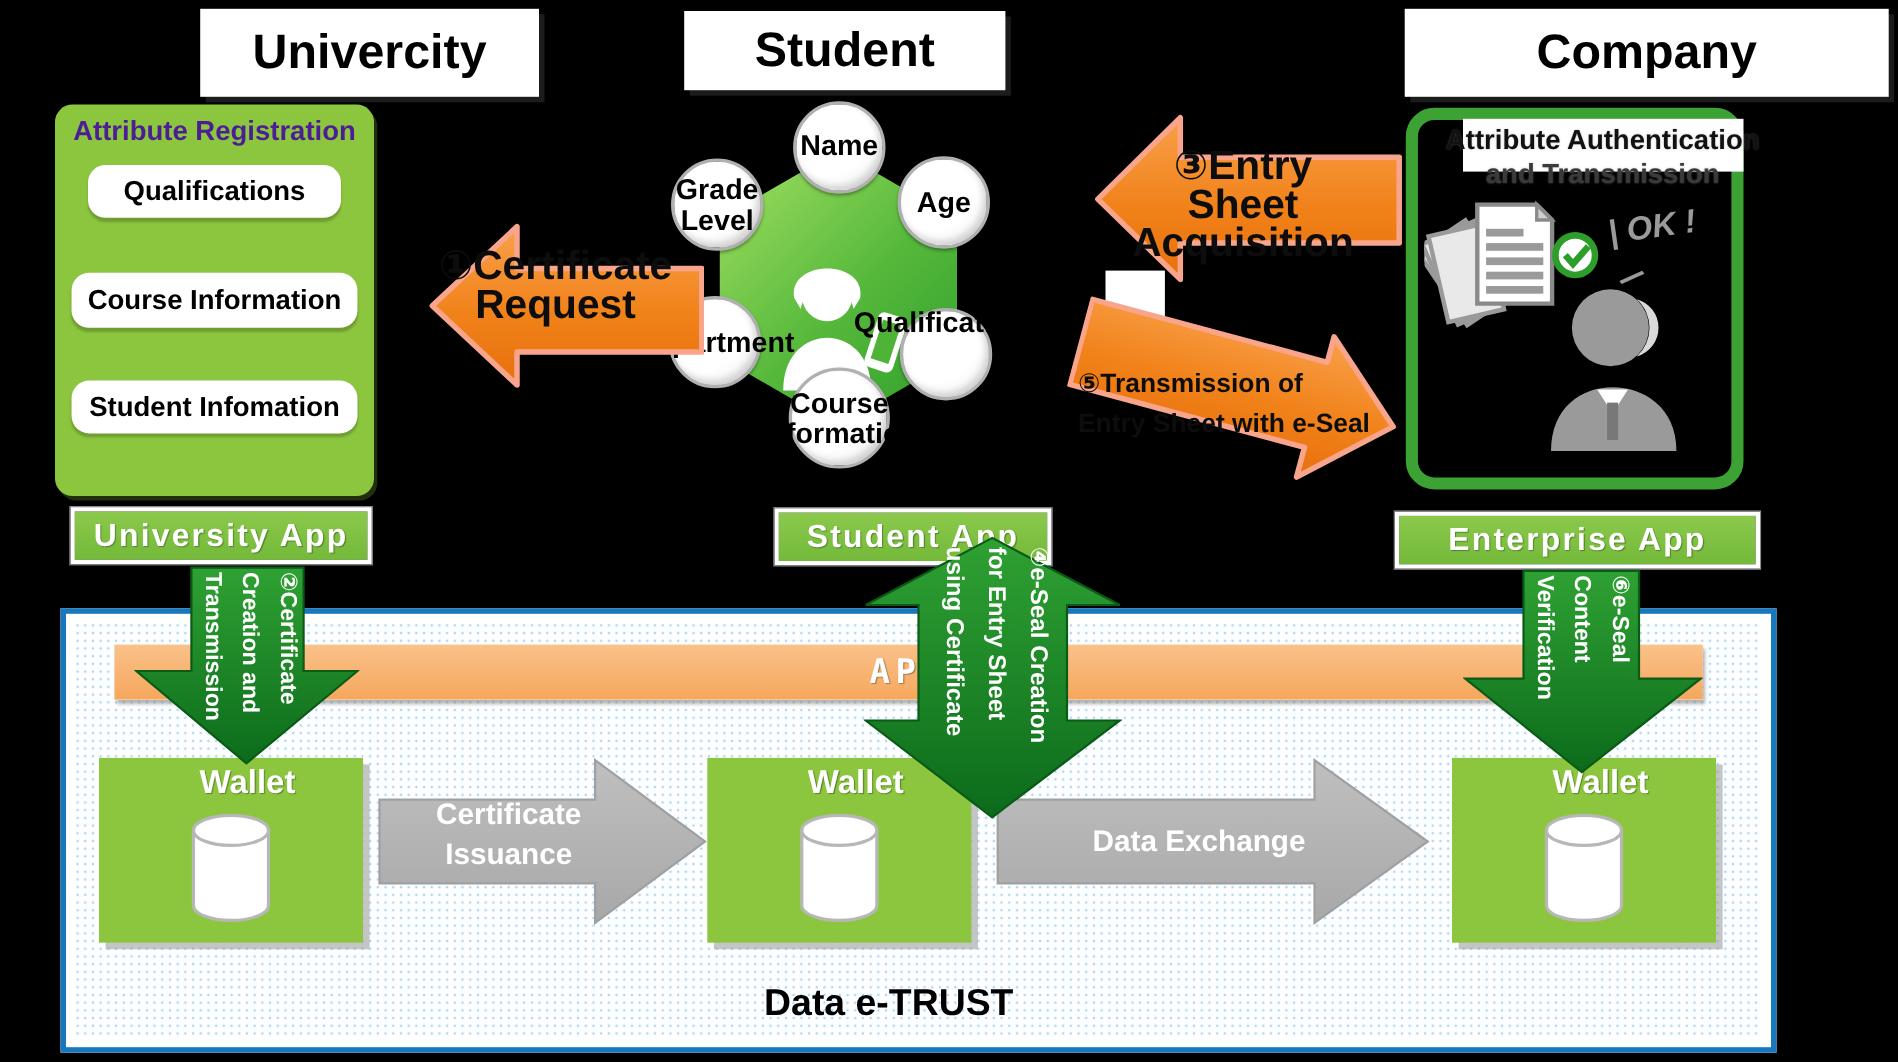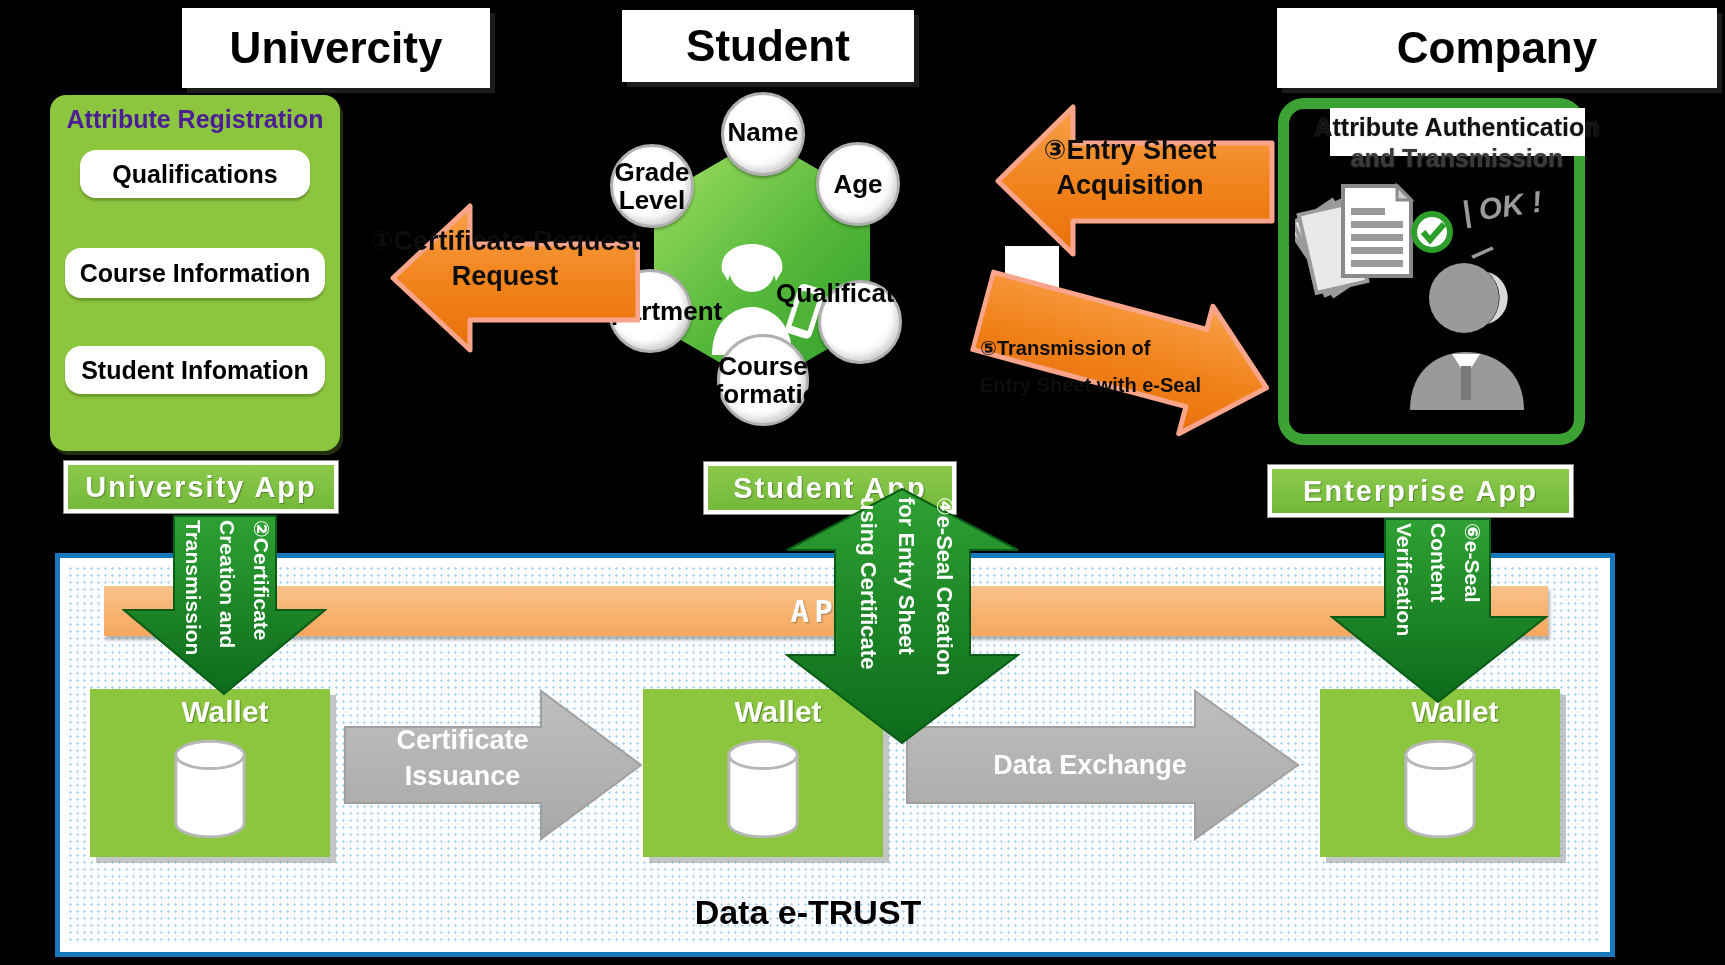--- a/index.html
+++ b/index.html
@@ -29,22 +29,22 @@
           box-shadow:0 2px 3px rgba(0,0,0,.35), inset -3px -4px 6px rgba(0,0,0,.14), inset 2px 2px 3px #fff;}
   .clabel{color:#000;font-weight:bold;font-size:26px;line-height:1.08;text-align:center;}
   
   .vtext{writing-mode:vertical-rl;text-orientation:sideways;color:#fff;font-weight:bold;
          text-align:left;}
   .vtext div{line-height:34px;}
   .vt21{font-size:21px;}
   .vt22{font-size:22px;}
   .vt22 div{line-height:38px;}
   
-  .flowtext{color:#0d0d0d;font-weight:bold;font-size:27px;line-height:35px;text-align:center;}
-  .flowtext.left{text-align:left;font-size:20px;line-height:37px;}
+  .flowtext{color:#0d0d0d;font-weight:bold;font-size:37px;line-height:35px;text-align:center;}
+  .flowtext.left{text-align:left;font-size:24px;line-height:37px;}
   
   .authbox{border:11px solid var(--auth_green);border-radius:26px;background:#000;box-sizing:border-box;}
   .authlabel-bg{background:#fff;}
   .authtitle{color:#111;font-weight:bold;font-size:25px;line-height:31px;text-align:center;
              text-shadow:0 0 2px rgba(140,140,140,.55);}
   .authtitle .l2{color:#3a3a3a;}
   .oktext{color:#9a9a9a;font-weight:bold;font-style:italic;font-size:30px;transform:rotate(-8deg);}
   .okslash{color:#9a9a9a;font-weight:bold;font-size:30px;transform:rotate(55deg);}
   
   .platform{background-color:#fcfeff;
@@ -214,37 +214,36 @@
   <div class="abs okslash" style="left:1478px;top:236px;">/</div>
 
   <svg class="abs" style="left:1400px;top:258px;" width="135" height="155" viewBox="0 0 135 155">
     <circle cx="64" cy="40" r="35" fill="#9a9a9a"></circle>
     <path d="M88,14 A35,35 0 0 1 88,66 A27,27 0 0 0 88,14 Z" fill="#fff" opacity="0.85"></path>
     <path d="M10,152 C10,112 38,94 66,94 C94,94 124,112 124,152 Z" fill="#9a9a9a"></path>
     <polygon points="52,96 66,118 80,96" fill="#fff"></polygon>
     <rect x="61" y="108" width="10" height="34" fill="#787878"></rect>
   </svg>
 
-  <div class="abs appbar" style="left:1268px;top:465px;width:305px;height:52px;">Enterprise App</div>
+  <div class="abs appbar" style="left:1268px;top:465px;width:332px;height:52px;">Enterprise App</div>
 
   <svg class="abs" style="left:1330px;top:517px;" width="218" height="187" viewBox="0 0 218 187">
     <polygon points="55,2 160,2 160,100 216,100 108,185 2,100 55,100" fill="url(#gradGreen)" stroke="#0a5b16" stroke-width="2"></polygon>
   </svg>
   <div class="abs vtext vt21" style="left:1387px;top:523px;width:102px;height:172px;">
     <div>⑥e-Seal</div>
     <div>Content</div>
     <div>Verification</div>
   </div>
 
   <svg class="abs" style="left:390px;top:202px;" width="250" height="152" viewBox="0 0 250 152">
     <polygon points="80,4 80,42 248,42 248,118 80,118 80,148 3,76" fill="url(#gradOrange)" stroke="#F9A58C" stroke-width="5" stroke-linejoin="round"></polygon>
   </svg>
   <div class="abs flowtext" style="left:365px;top:224px;width:280px;">
     <div>①Certificate Request</div>
-    <div>Request</div>
   </div>
 
   <svg class="abs" style="left:995px;top:103px;" width="280" height="155" viewBox="0 0 280 155">
     <polygon points="78,4 78,40 277,40 277,118 78,118 78,151 3,78" fill="url(#gradOrange)" stroke="#F9A58C" stroke-width="5" stroke-linejoin="round"></polygon>
   </svg>
   <div class="abs flowtext" style="left:1020px;top:133px;width:220px;">
     <div>③Entry Sheet</div>
     <div>Acquisition</div>
   </div>
 

